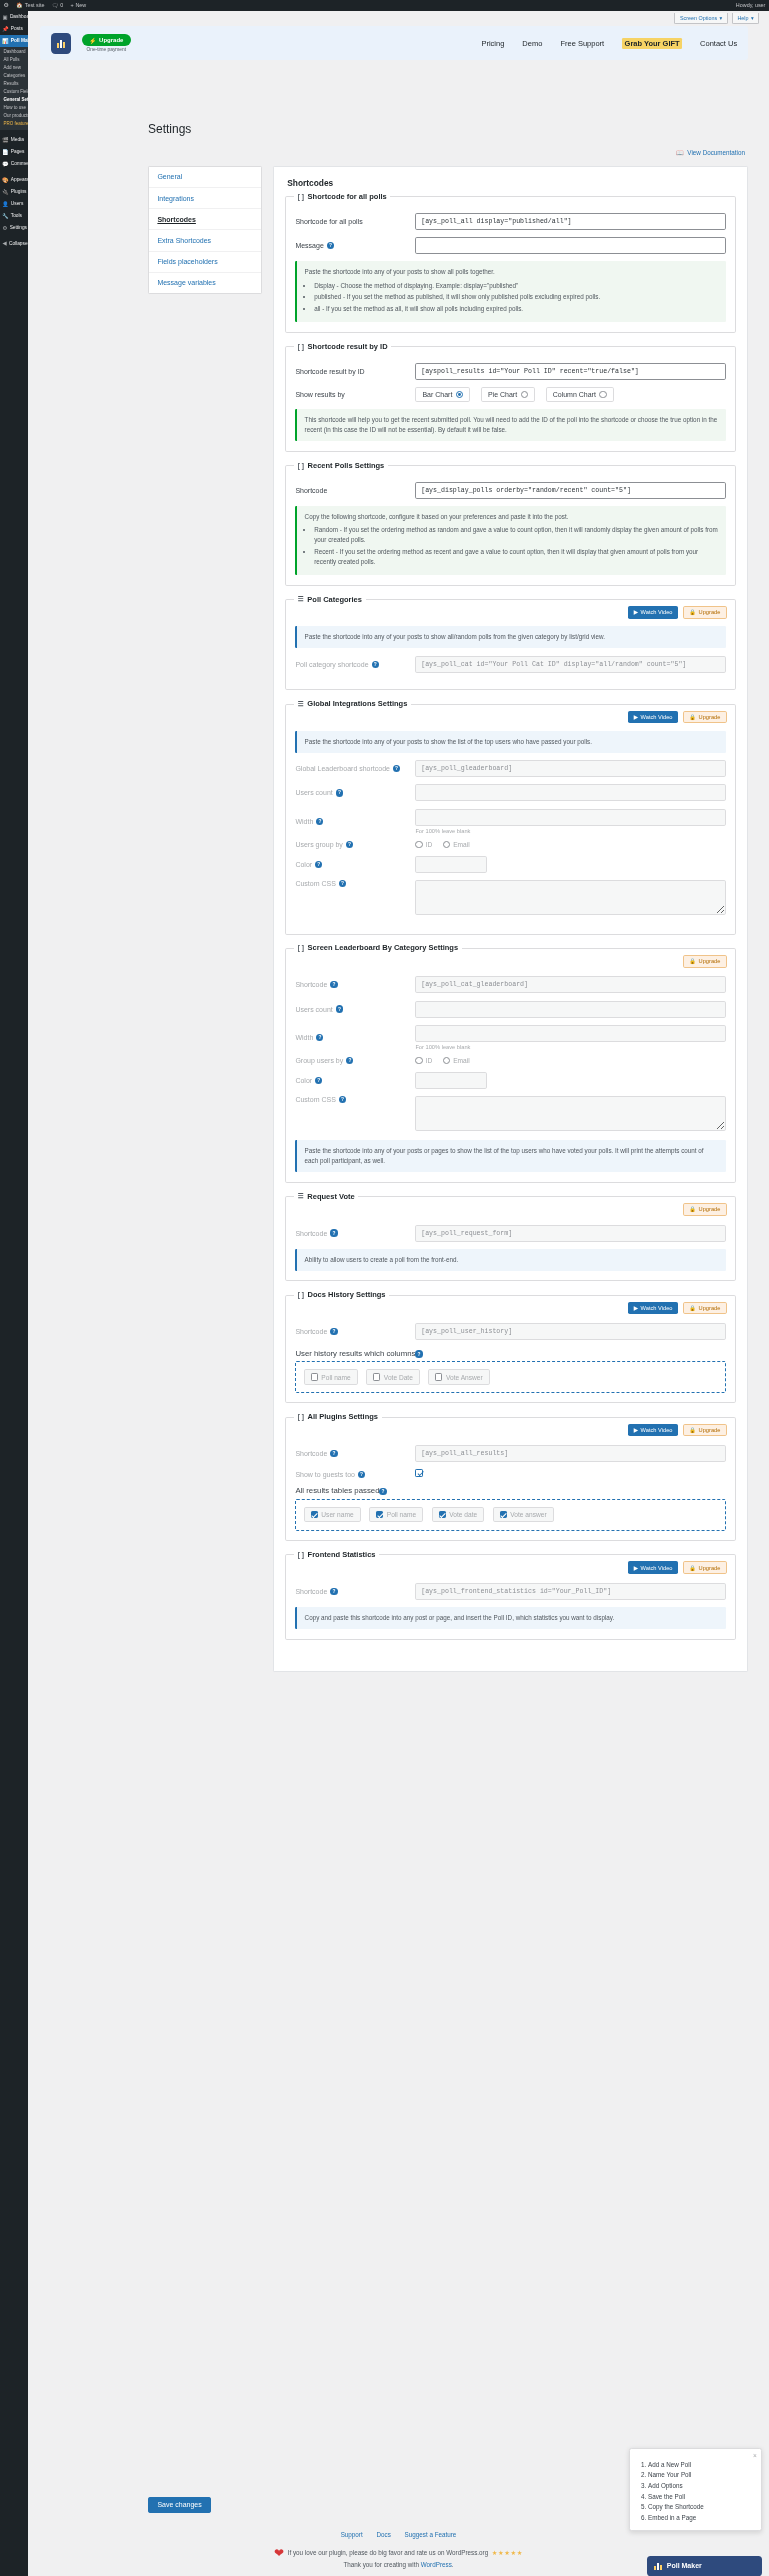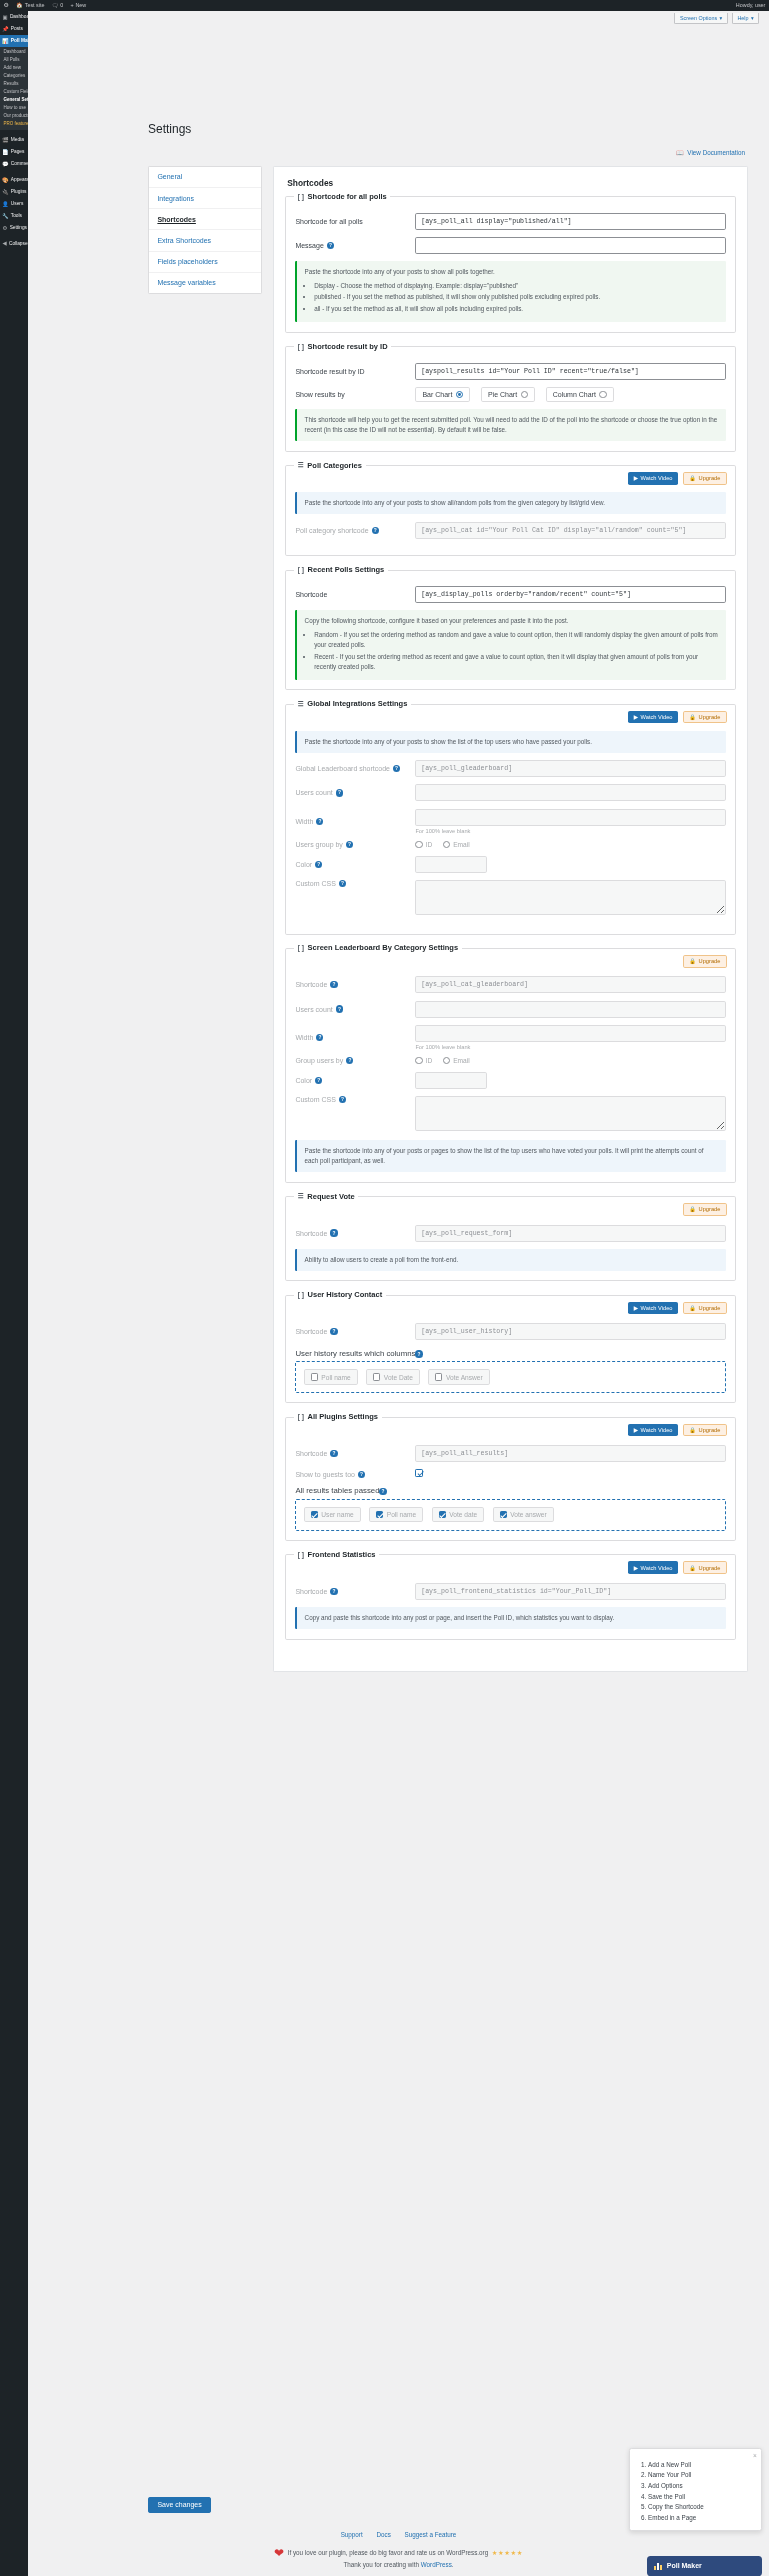--- a/index.html
+++ b/index.html
@@ -304,20 +304,43 @@
     <div class="sm-btn">
         <span>Screen Options</span>
         <span>▾</span>
       </div>
     <div class="sm-btn">
         <span>Help</span>
         <span>▾</span>
       </div>
   </div>
 
+  <div class="pm-topbar">
+    <div class="pm-logo">
+        <span class="bars">
+          <i></i>
+          <i></i>
+          <i></i>
+        </span>
+      </div>
+    <div>
+      <div class="upgrade-pill">
+          <span>⚡</span>
+          <span>Upgrade</span>
+        </div>
+      <div class="one-time">One-time payment</div>
+    </div>
+    <div class="pm-nav">
+      <a>Pricing</a>
+      <a>Demo</a>
+      <a>Free Support</a>
+      <a class="gift">Grab Your GIFT</a>
+      <a>Contact Us</a>
+    </div>
+  </div>
 
   <h1 class="page-title">Settings</h1>
 
   <div style="position:absolute; top:138px; right:24px; font-size:6.3px; color:#2271b1; display:flex; gap:3px; align-items:center;">
     <span>📖</span>
       <span>View Documentation</span>
   </div>
 
   <div class="settings-tabs">
     <div class="tab">General</div>
@@ -381,60 +404,60 @@
             <label class="radio-item">
                 <span>Column Chart</span>
                 <span class="radio-dot"></span>
               </label>
           </div>
         </div>
       </div>
       <div class="notice green">This shortcode will help you to get the recent submitted poll. You will need to add the ID of the poll into the shortcode or choose the true option in the recent (in this case the ID will not be essential). By default it will be false.</div>
     </div>
 
-    <div class="box pro-box">
-      <div class="box-title">
-          <span class="bt-icon">☰</span>
-          <span>Poll Categories</span>
-        </div>
-      <div class="badges">
-        <div class="badge-video">
-            <span>▶</span>
-            <span>Watch Video</span>
-          </div>
-        <div class="badge-upgrade">
-            <span>🔒</span>
-            <span>Upgrade</span>
-          </div>
-      </div>
-      <div class="notice blue2">Paste the shortcode into any of your posts to show all/random polls from the given category by list/grid view.</div>
-      <div class="row">
-        <div class="label dim">
-            <span>Poll category shortcode</span>
-            <span class="help-icon">?</span>
-          </div>
-        <div class="field"><input type="text" class="code" disabled="" value="[ays_poll_cat id=&quot;Your Poll Cat ID&quot; display=&quot;all/random&quot; count=&quot;5&quot;]" style=""></div>
-      </div>
-    </div>
-
     <div class="box">
       <div class="box-title">
           <span class="bt-icon">[ ]</span>
           <span>Recent Polls Settings</span>
         </div>
       <div class="row">
         <div class="label">Shortcode</div>
         <div class="field"><input type="text" class="code" value="[ays_display_polls orderby=&quot;random/recent&quot; count=&quot;5&quot;]" style=""></div>
       </div>
       <div class="notice green">
         <div>Copy the following shortcode, configure it based on your preferences and paste it into the post.</div>
         <ul>
           <li>Random - If you set the ordering method as random and gave a value to count option, then it will randomly display the given amount of polls from your created polls.</li>
           <li>Recent - If you set the ordering method as recent and gave a value to count option, then it will display that given amount of polls from your recently created polls.</li>
         </ul>
+      </div>
+    </div>
+
+    <div class="box pro-box">
+      <div class="box-title">
+          <span class="bt-icon">☰</span>
+          <span>Poll Categories</span>
+        </div>
+      <div class="badges">
+        <div class="badge-video">
+            <span>▶</span>
+            <span>Watch Video</span>
+          </div>
+        <div class="badge-upgrade">
+            <span>🔒</span>
+            <span>Upgrade</span>
+          </div>
+      </div>
+      <div class="notice blue2">Paste the shortcode into any of your posts to show all/random polls from the given category by list/grid view.</div>
+      <div class="row">
+        <div class="label dim">
+            <span>Poll category shortcode</span>
+            <span class="help-icon">?</span>
+          </div>
+        <div class="field"><input type="text" class="code" disabled="" value="[ays_poll_cat id=&quot;Your Poll Cat ID&quot; display=&quot;all/random&quot; count=&quot;5&quot;]" style=""></div>
       </div>
     </div>
 
     <div class="box pro-box">
       <div class="box-title">
           <span class="bt-icon">☰</span>
           <span>Global Integrations Settings</span>
         </div>
       <div class="badges">
         <div class="badge-video">
@@ -596,21 +619,21 @@
             <span class="help-icon">?</span>
           </div>
         <div class="field"><input type="text" class="code" disabled="" value="[ays_poll_request_form]" style=""></div>
       </div>
       <div class="notice blue2">Ability to allow users to create a poll from the front-end.</div>
     </div>
 
     <div class="box pro-box">
       <div class="box-title">
           <span class="bt-icon">[ ]</span>
-          <span>User History Contact</span>
+          <span>Docs History Settings</span>
         </div>
       <div class="badges">
         <div class="badge-video">
             <span>▶</span>
             <span>Watch Video</span>
           </div>
         <div class="badge-upgrade">
             <span>🔒</span>
             <span>Upgrade</span>
           </div>

